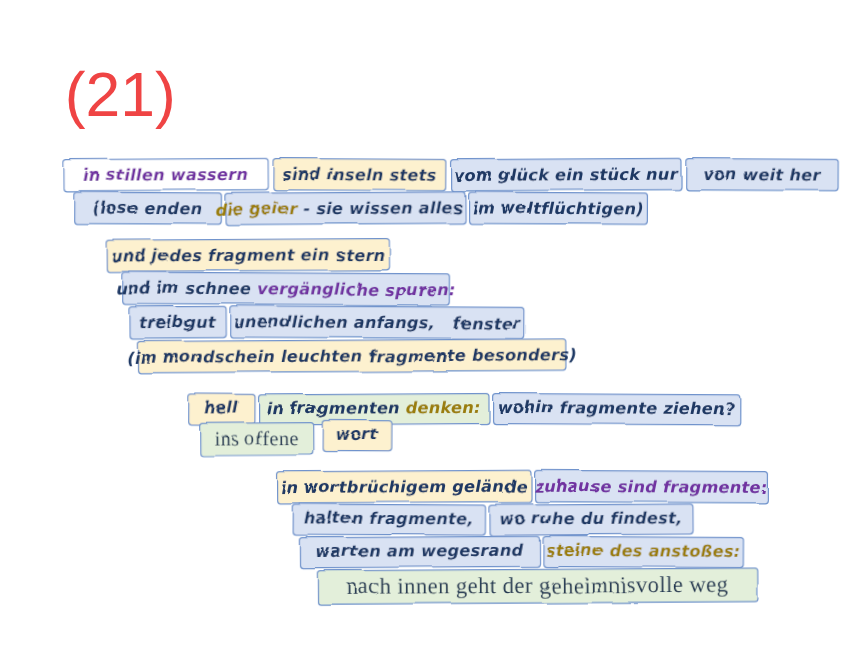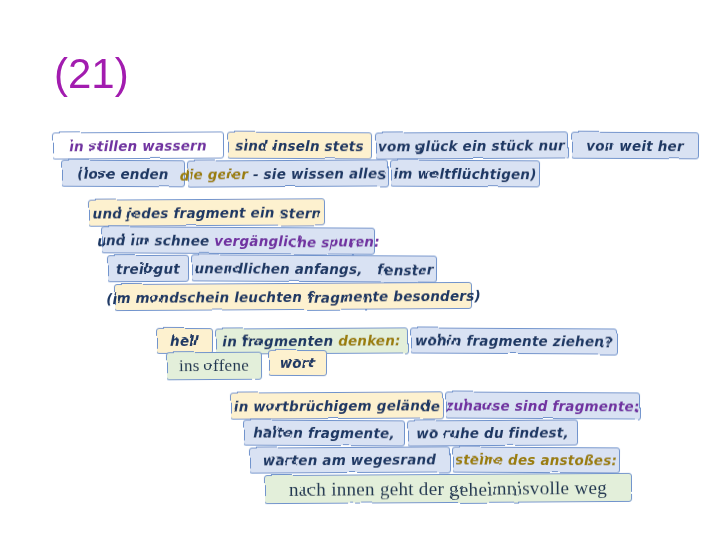--- a/index.html
+++ b/index.html
@@ -3,21 +3,21 @@
 <meta charset="utf-8">
 <style>
   html,body{margin:0;padding:0;}
   body{
     width:720px;height:540px;background:#ffffff;position:relative;
     font-family:"DejaVu Sans",sans-serif;overflow:hidden;
   }
   .stage{position:absolute;left:0;top:0;width:720px;height:540px;}
   .title{
     position:absolute;left:54px;top:50px;
-    font-family:"Liberation Sans",sans-serif;font-size:42px;color:#a21caf;
+    font-family:"Liberation Sans",sans-serif;font-size:52px;color:#ef4444;
   }
   .box{
     position:absolute;box-sizing:border-box;height:27px;
     display:flex;align-items:center;justify-content:center;
     border:1.6px solid #6f93cc;border-radius:3px;
     font-style:italic;font-weight:bold;font-size:13.5px;letter-spacing:.2px;
     color:#1F3864;filter:url(#squiggle);
   }
   .box span{white-space:pre;}
   .bg-white{background:#ffffff;}

